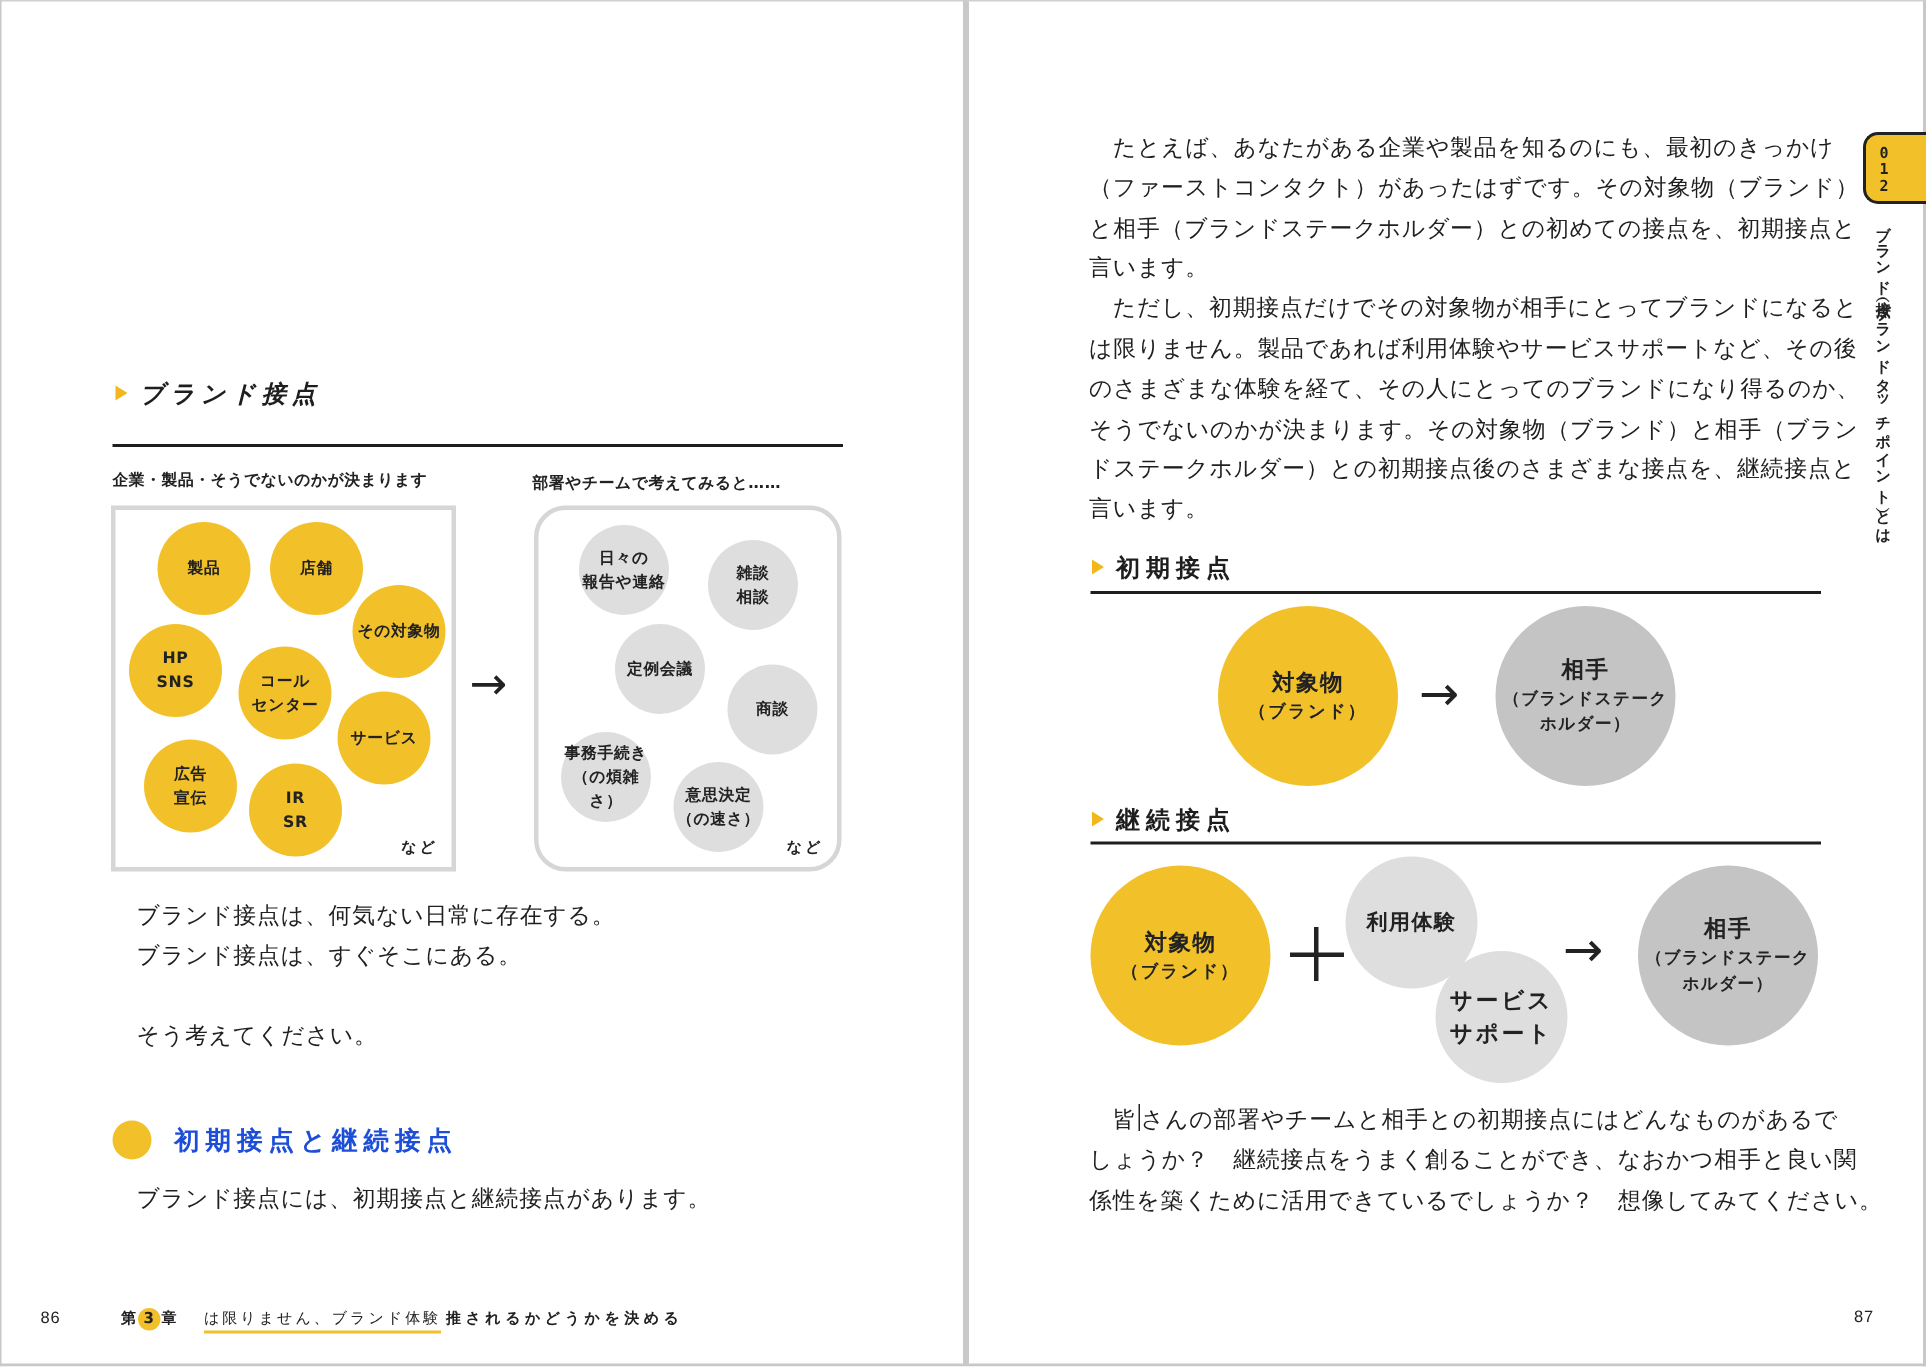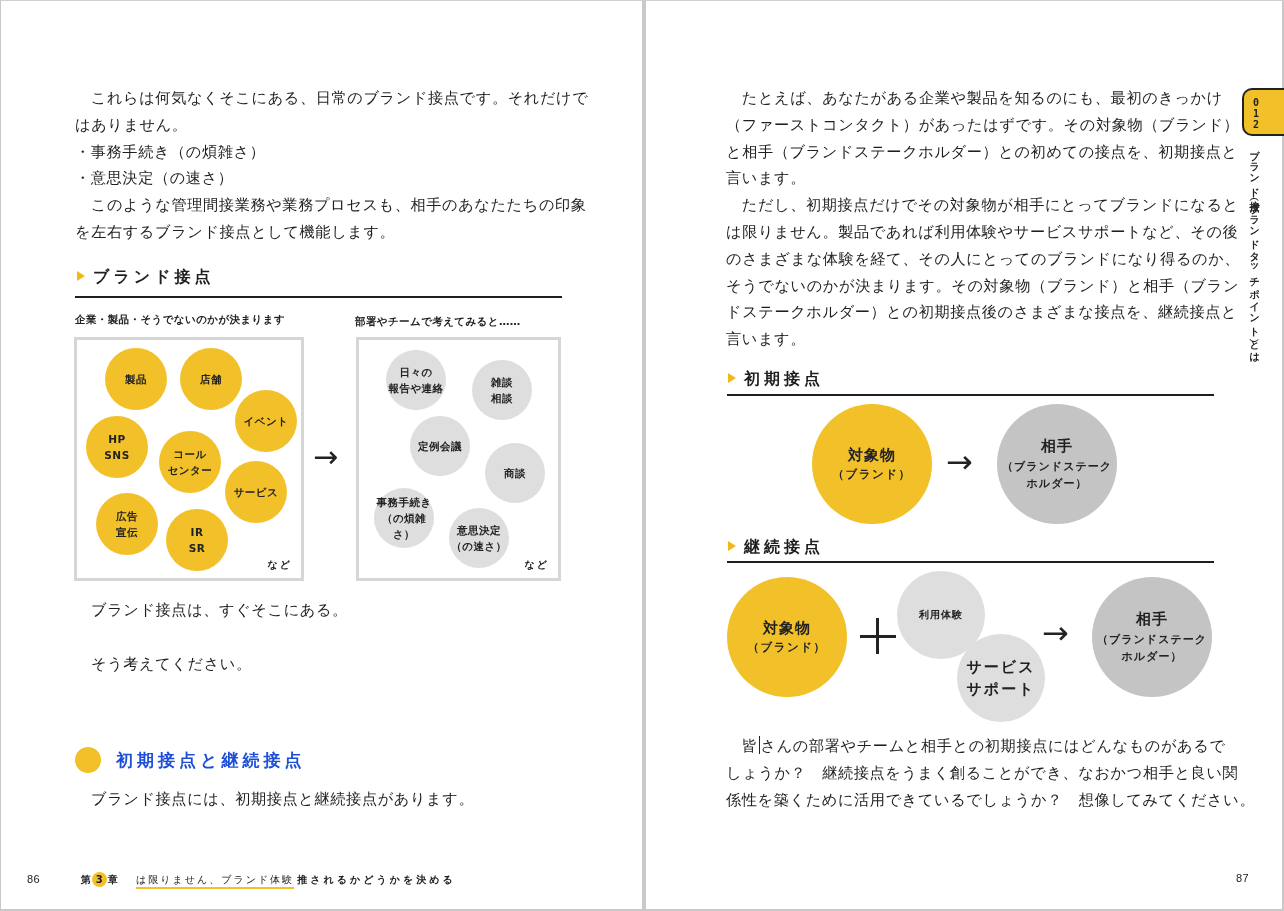--- a/index.html
+++ b/index.html
@@ -46,70 +46,63 @@
   .side-tab span { display: block; }
   .side-vert { position: absolute; left: 1245px; top: 143px; width: 16px; writing-mode: vertical-rl; font-family: "DejaVu Sans", sans-serif; font-weight: bold; font-size: 10px; letter-spacing: 1px; color: #222; }
 
   .caret { display: inline-block; width: 1px; height: 18px; background: #222; vertical-align: -3px; margin: 0 1px; }
 </style>
 </head>
 <body>
 
 <div class="page" id="page-left">
 
-  <div class="body-text" style="left:74px; top:84px;">
-    <p>　これらは何気なくそこにある、日常のブランド接点です。それだけで</p>
-    <p>はありません。</p>
-    <p>・事務手続き（の煩雑さ）</p>
-    <p>・意思決定（の速さ）</p>
-    <p>　このような管理間接業務や業務プロセスも、相手のあなたたちの印象</p>
-    <p>を左右するブランド接点として機能します。</p>
-  </div>
 
-  <div class="sec-heading" style="left:76px; top:266px;">
+  <div class="sec-heading" style="left:76px; top:252px;font-style:italic;">
     <span class="tri"></span><span>ブランド接点</span>
   </div>
   <div class="rule" style="left:74px; top:295px; width:487px;"></div>
 
   <div class="fig-caption" style="left:74px; top:312px;">企業・製品・そうでないのかが決まります</div>
   <div class="fig-caption" style="left:354px; top:314px;">部署やチームで考えてみると……</div>
 
   <div class="fig-box" style="left:73px; top:336px; width:230px; height:244px;">
     <div class="circle yellow" style="left:28px; top:8px; width:62px; height:62px;">製品</div>
     <div class="circle yellow" style="left:103px; top:8px; width:62px; height:62px;">店舗</div>
-    <div class="circle yellow" style="left:158px; top:50px; width:62px; height:62px;">イベント</div>
+    <div class="circle yellow" style="left:158px; top:50px; width:62px; height:62px;">その対象物</div>
     <div class="circle yellow" style="left:9px; top:76px; width:62px; height:62px;">HP
 SNS</div>
     <div class="circle yellow" style="left:82px; top:91px; width:62px; height:62px;">コール
 センター</div>
     <div class="circle yellow" style="left:148px; top:121px; width:62px; height:62px;">サービス</div>
     <div class="circle yellow" style="left:19px; top:153px; width:62px; height:62px;">広告
 宣伝</div>
     <div class="circle yellow" style="left:89px; top:169px; width:62px; height:62px;">IR
 SR</div>
     <div class="etc" style="right:9px; bottom:6px;">など</div>
   </div>
 
   <div class="arrow" style="left:312px; top:438px; font-size:30px;">→</div>
 
-  <div class="fig-box" style="left:355px; top:336px; width:205px; height:244px;">
+  <div class="fig-box" style="left:355px; top:336px; width:205px; height:244px;border-radius:21px;">
     <div class="circle lgray" style="left:27px; top:10px; width:60px; height:60px;">日々の
 報告や連絡</div>
     <div class="circle lgray" style="left:113px; top:20px; width:60px; height:60px;">雑談
 相談</div>
     <div class="circle lgray" style="left:51px; top:76px; width:60px; height:60px;">定例会議</div>
     <div class="circle lgray" style="left:126px; top:103px; width:60px; height:60px;">商談</div>
     <div class="circle lgray" style="left:15px; top:148px; width:60px; height:60px;">事務手続き
 （の煩雑さ）</div>
     <div class="circle lgray" style="left:90px; top:168px; width:60px; height:60px;">意思決定
 （の速さ）</div>
     <div class="etc" style="right:9px; bottom:6px;">など</div>
   </div>
 
   <div class="body-text" style="left:90px; top:596px;">
+    <p>ブランド接点は、何気ない日常に存在する。</p>
     <p>ブランド接点は、すぐそこにある。</p>
     <p style="height:26.8px;"></p>
     <p>そう考えてください。</p>
   </div>
 
   <div class="big-dot" style="left:74px; top:746px;"></div>
   <div class="big-h" style="left:115px; top:748px;">初期接点と継続接点</div>
 
   <div class="body-text" style="left:90px; top:785px;">ブランド接点には、初期接点と継続接点があります。</div>
 
@@ -159,21 +152,21 @@
   </div>
   <div class="rule" style="left:81px; top:560px; width:487px;"></div>
 
   <div class="circle yellow" style="left:81px; top:576px; width:120px; height:120px; flex-direction:column;">
     <span style="font-size:15px; letter-spacing:1px;">対象物</span>
     <span style="font-size:11.5px; letter-spacing:1.5px; margin-top:2px;">（ブランド）</span>
   </div>
 
   <div class="plus" style="left:214px; top:617px; width:36px; height:36px;"></div>
 
-  <div class="circle lgray" style="left:251px; top:570px; width:88px; height:88px; font-size:10px; letter-spacing:1px;">利用体験</div>
+  <div class="circle lgray" style="left:251px; top:570px; width:88px; height:88px; font-size:14px; letter-spacing:1px;">利用体験</div>
   <div class="circle lgray" style="left:311px; top:633px; width:88px; height:88px; font-size:15px; line-height:22px; letter-spacing:2px;">サービス
 サポート</div>
 
   <div class="arrow" style="left:396px; top:613px; font-size:32px;">→</div>
 
   <div class="circle mgray" style="left:446px; top:576px; width:120px; height:120px; flex-direction:column;">
     <span style="font-size:15px; letter-spacing:1px;">相手</span>
     <span style="font-size:11px; letter-spacing:1px; line-height:17px; white-space:pre-line; margin-top:2px;">（ブランドステーク
 ホルダー）</span>
   </div>

